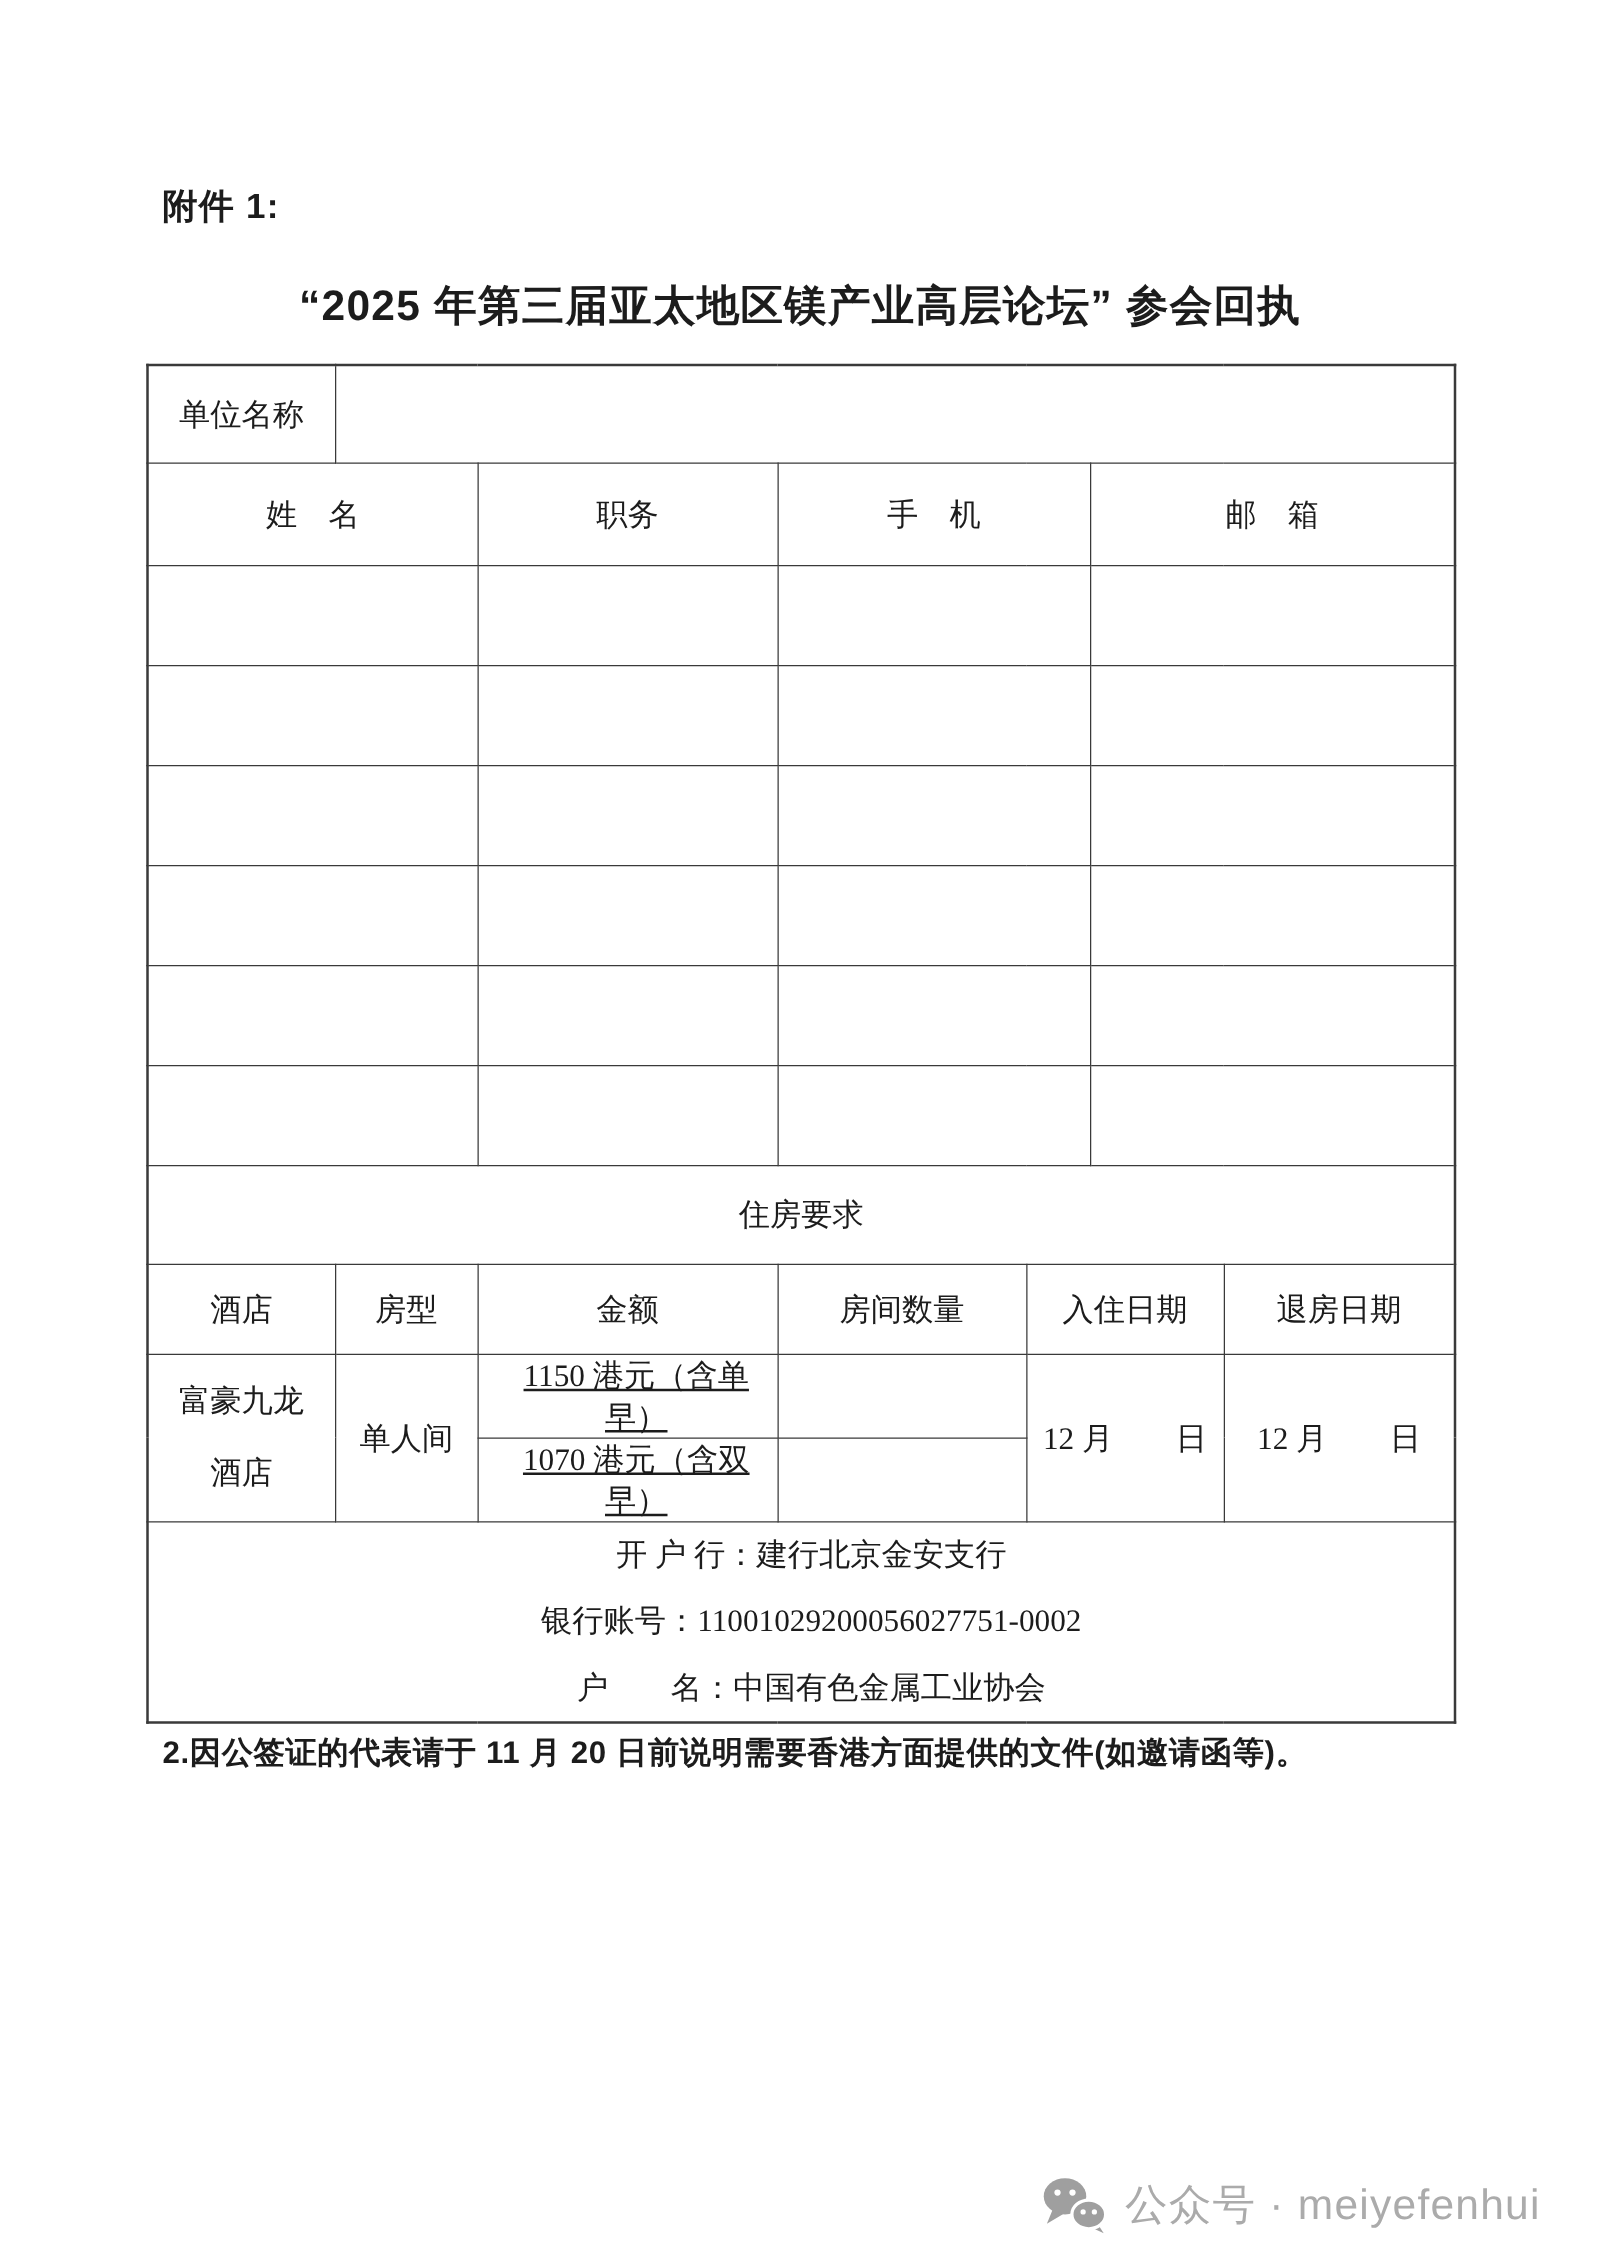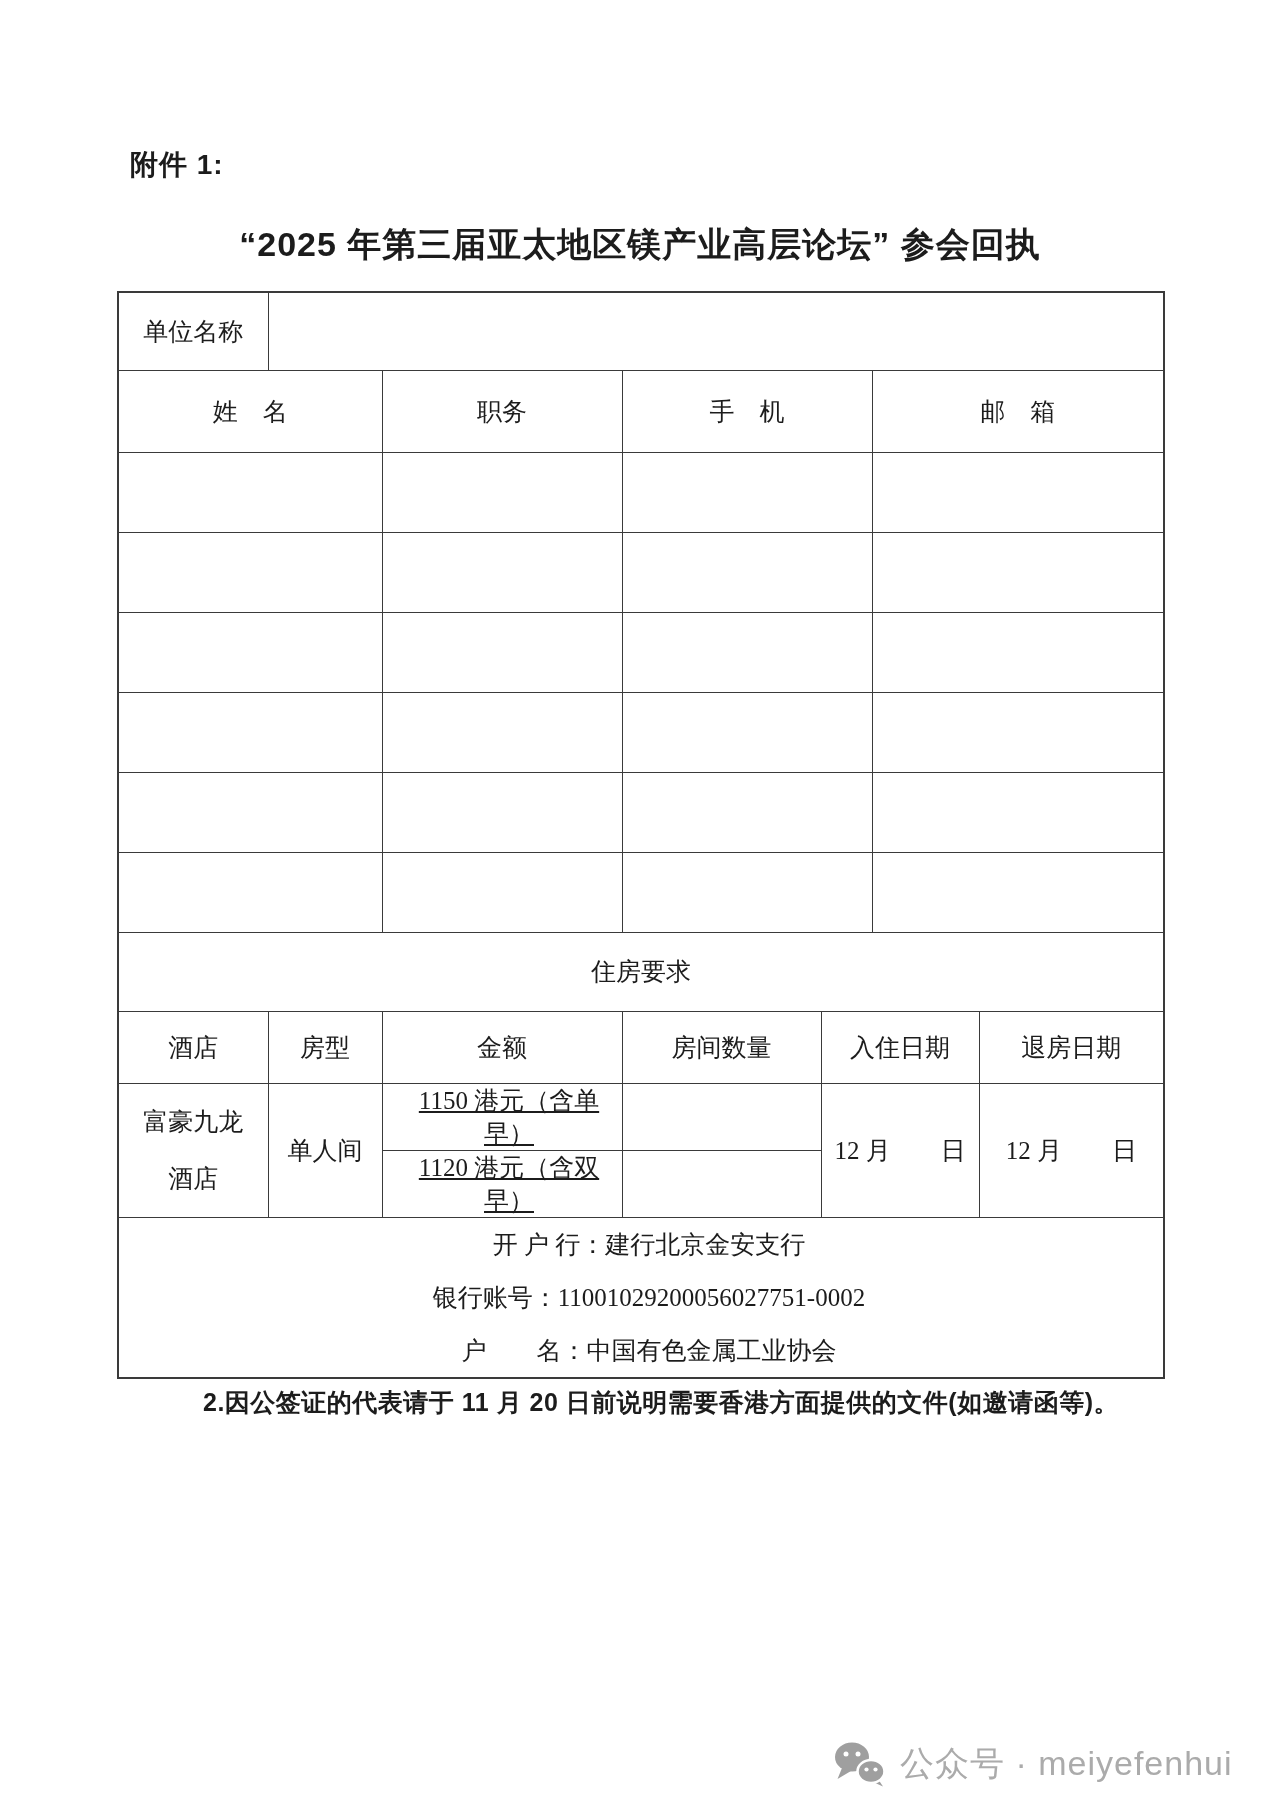--- a/index.html
+++ b/index.html
@@ -77,21 +77,21 @@
     left: 130px;
     top: 1384px;
     width: 1040px;
     font-family: "Liberation Sans", "DejaVu Sans", sans-serif;
     font-size: 25px;
     font-weight: 700;
     line-height: 37px;
     letter-spacing: 0.5px;
   }
   .notes .note-line-2 { margin-left: 104px; }
-  .notes .note-line-3 { margin-left: 73px; }
+  .notes .note-line-3 { }
 
   .watermark {
     position: absolute;
     left: 833px;
     top: 1740px;
     display: flex;
     align-items: center;
     gap: 13px;
   }
   .watermark-text {
@@ -187,21 +187,21 @@
         <div>富豪九龙</div>
         <div>酒店</div>
       </td>
       <td rowspan="2">单人间</td>
       <td class="price-cell">1150 港元（含单早）</td>
       <td></td>
       <td rowspan="2" colspan="2">12 月　　日</td>
       <td rowspan="2">12 月　　日</td>
     </tr>
     <tr class="row-price-2">
-      <td class="price-cell">1120 港元（含双早）</td>
+      <td class="price-cell">1070 港元（含双早）</td>
       <td></td>
     </tr>
 
     <tr class="row-bank">
       <td colspan="7" class="bank-cell">
         <div class="bank-line">开 户 行：建行北京金安支行</div>
         <div class="bank-line">银行账号：11001029200056027751-0002</div>
         <div class="bank-line">户　　名：中国有色金属工业协会</div>
       </td>
     </tr>

